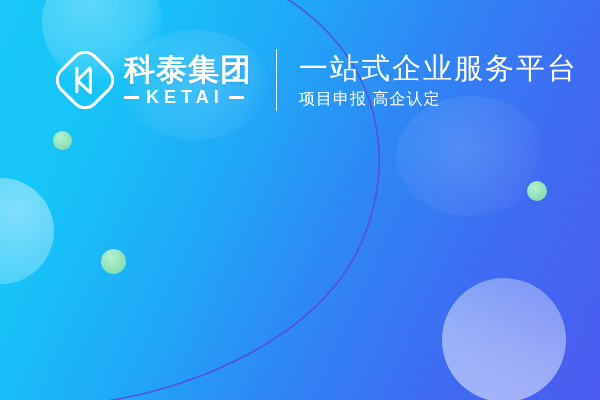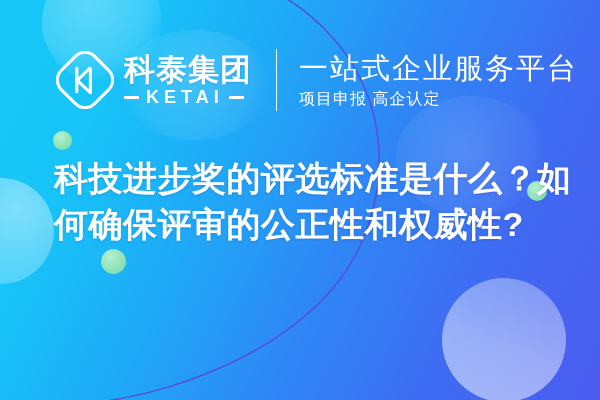--- a/index.html
+++ b/index.html
@@ -215,18 +215,14 @@
 
     <div id="divider"></div>
 
     <div id="slogan-block">
       <div id="slogan-main">一站式企业服务平台</div>
       <div id="slogan-sub">项目申报 高企认定</div>
     </div>
 
   </div>
 
-  <div id="headline">
-    <div class="headline-line">科技进步奖的评选标准是什么？如</div>
-    <div class="headline-line">何确保评审的公正性和权威性?</div>
-  </div>
 
 </div>
 
 </body></html>

